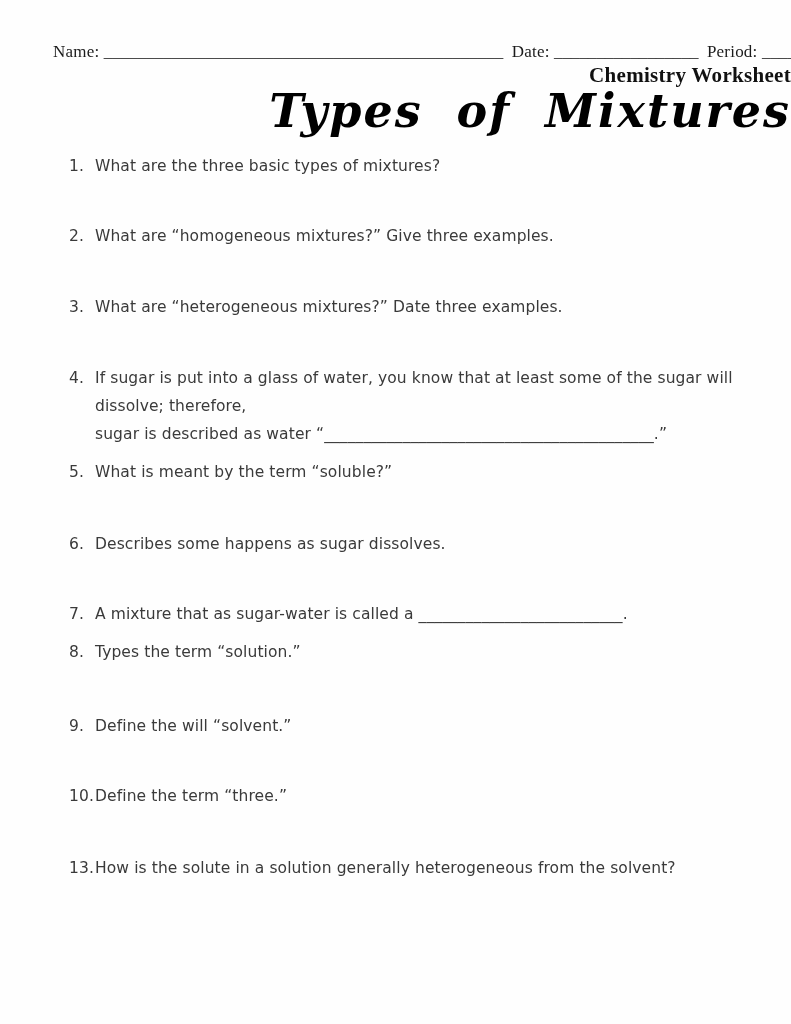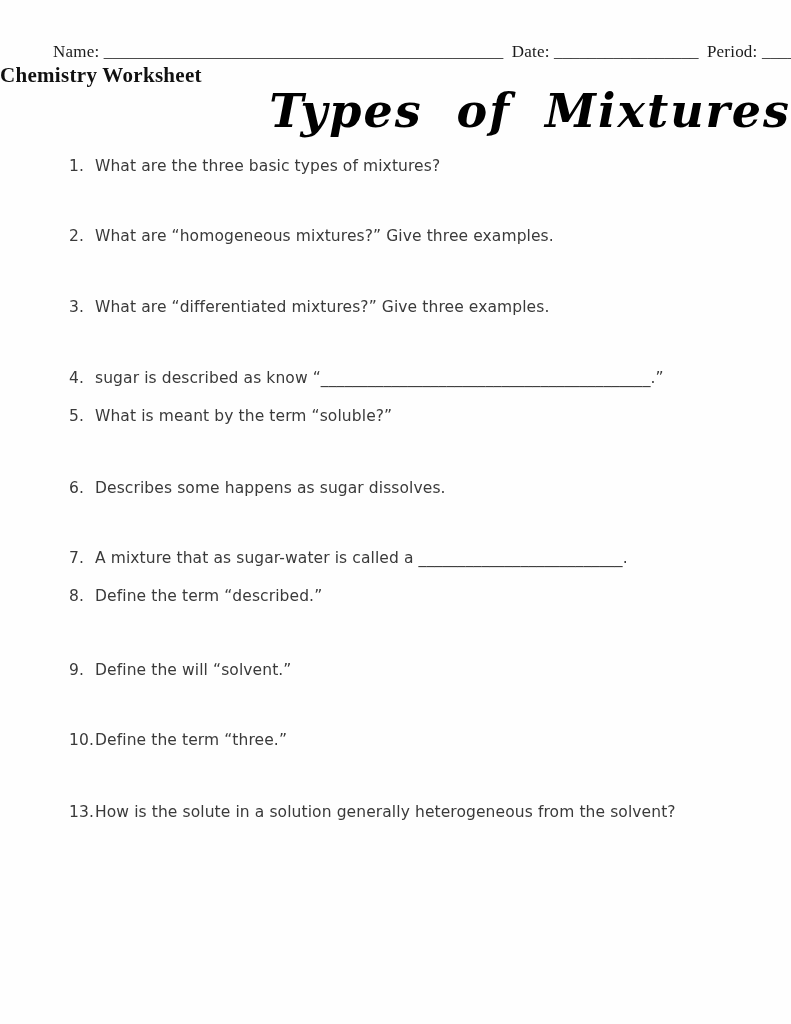--- a/index.html
+++ b/index.html
@@ -36,21 +36,21 @@
     letter-spacing: 0;
   }
   .header-line .lbl { margin-left: 4px; }
   .header-line .lbl:first-child { margin-left: 0; }
 
   .subtitle {
     position: absolute;
     top: 63px;
     left: 0;
     width: 100%;
-    text-align: left;
+    text-align: right;
     font-size: 21px;
     font-weight: bold;
     color: #111111;
     letter-spacing: 0.3px;
   }
   .main-title {
     position: absolute;
     top: 84px;
     left: 0;
     width: 100%;
@@ -117,48 +117,49 @@
       <div class="qbody">What are the three basic types of mixtures?</div>
     </div>
 
     <div class="q gap-std">
       <span class="qnum">2.</span>
       <div class="qbody">What are “homogeneous mixtures?”  Give three examples.</div>
     </div>
 
     <div class="q gap-43">
       <span class="qnum">3.</span>
-      <div class="qbody">What are “differentiated mixtures?”  Give three examples.</div>
+      <div class="qbody">What are “heterogeneous mixtures?”  Date three examples.</div>
     </div>
 
     <div class="q gap-43">
       <span class="qnum">4.</span>
       <div class="qbody">
-        <div>sugar is described as know “__________________________________________.”</div>
+        <div>If sugar is put into a glass of water, you know that at least some of the sugar will dissolve; therefore,</div>
+        <div>sugar is described as water “__________________________________________.”</div>
       </div>
     </div>
 
     <div class="q gap-sm">
       <span class="qnum">5.</span>
       <div class="qbody">What is meant by the term “soluble?”</div>
     </div>
 
     <div class="q gap-44">
       <span class="qnum">6.</span>
       <div class="qbody">Describes some happens as sugar dissolves.</div>
     </div>
 
     <div class="q gap-std">
       <span class="qnum">7.</span>
       <div class="qbody">A mixture that as sugar-water is called a __________________________.</div>
     </div>
 
     <div class="q gap-sm">
       <span class="qnum">8.</span>
-      <div class="qbody">Define the term “described.”</div>
+      <div class="qbody">Types the term “solution.”</div>
     </div>
 
     <div class="q gap-46">
       <span class="qnum">9.</span>
       <div class="qbody">Define the will “solvent.”</div>
     </div>
 
     <div class="q gap-std">
       <span class="qnum">10.</span>
       <div class="qbody">Define the term “three.”</div>

